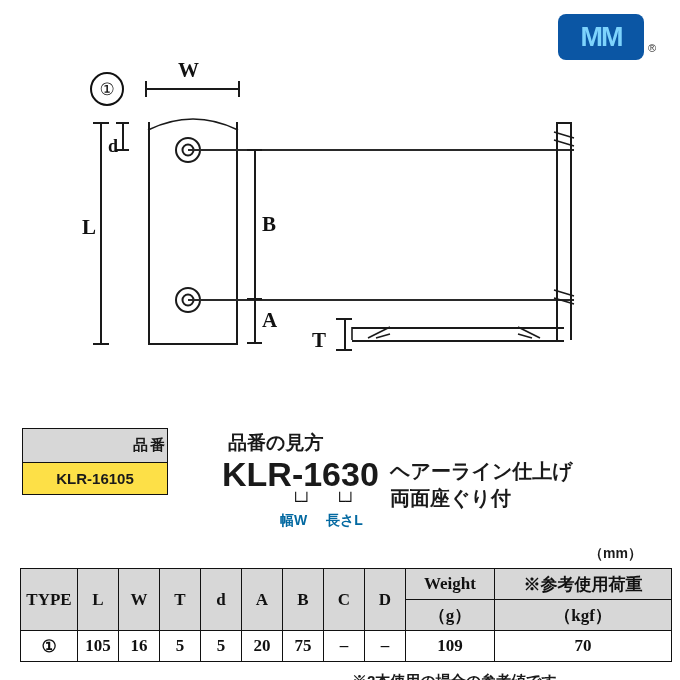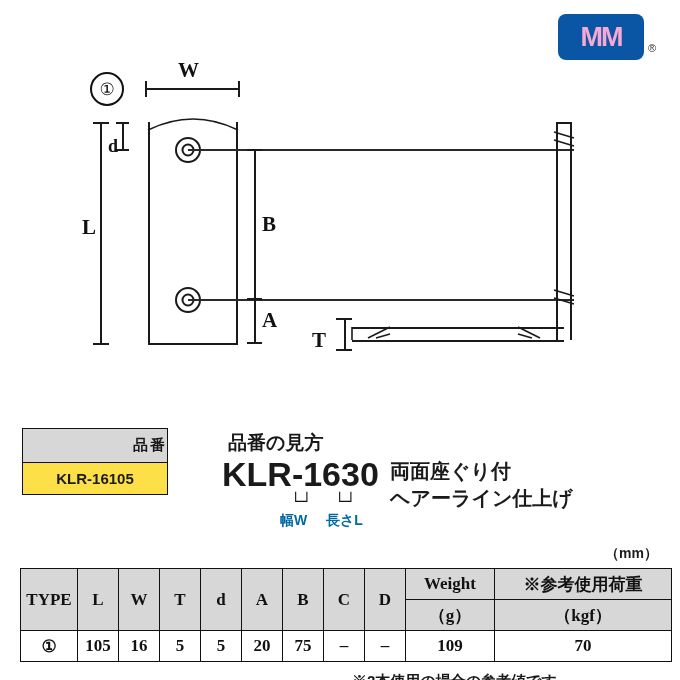--- a/index.html
+++ b/index.html
@@ -14,21 +14,21 @@
   .abs{position:absolute;}
 
   
   .logo{
     left:558px;top:14px;width:100px;height:52px;
   }
   .logo .badge{
     width:86px;height:46px;border-radius:8px;
     background:#0b56a4;
     display:flex;align-items:center;justify-content:center;
-    color:#f9a8d4;font-weight:bold;font-size:27px;
+    color:#7dd3fc;font-weight:bold;font-size:27px;
     letter-spacing:-2px;
     font-family:"Liberation Sans", sans-serif;
   }
   .logo .reg{
     position:absolute;left:90px;top:28px;font-size:11px;color:#333;
   }
 
   
   .drawing{left:0;top:0;width:680px;height:390px;}
   .ln{position:absolute;background:#1a1a1a;}
@@ -54,21 +54,21 @@
   .pn-body{background:#fde047;text-align:center;font-size:15px;padding:7px 0;font-weight:bold;}
 
   
   .howto-title{left:228px;top:430px;font-size:19px;font-weight:bold;}
   .howto-code{left:222px;top:455px;font-size:34px;font-weight:bold;letter-spacing:0px;}
   .brk{position:absolute;font-size:16px;font-weight:bold;color:#111;}
   .sub{position:absolute;font-size:14px;font-weight:bold;color:#0369a1;}
 
   .finish{left:390px;top:458px;font-size:20px;font-weight:bold;line-height:1.35;}
 
-  .mm-note{right:22px;top:545px;font-size:14px;font-weight:bold;}
+  .mm-note{right:38px;top:545px;font-size:14px;font-weight:bold;}
 
   
   .spec{position:absolute;left:20px;top:568px;border-collapse:collapse;}
   .spec td,.spec th{
     border:1.4px solid #111;
     text-align:center;
     font-size:17px;
     font-family:"Liberation Serif", serif;
     font-weight:bold;
     color:#111;
@@ -176,22 +176,22 @@
 </div>
 
 <div class="abs howto-title">品番の見方</div>
 <div class="abs howto-code">KLR-1630</div>
 <div class="brk" style="left:290px;top:492px;">└┘</div>
 <div class="brk" style="left:334px;top:492px;">└┘</div>
 <div class="sub" style="left:280px;top:512px;">幅W</div>
 <div class="sub" style="left:326px;top:512px;">長さL</div>
 
 <div class="abs finish">
+  <div>ヘアーライン仕上げ</div>
   <div>両面座ぐり付</div>
-  <div>ヘアーライン仕上げ</div>
 </div>
 
 <div class="abs mm-note">（mm）</div>
 
 <table class="spec">
   <tbody>
       <tr>
     <th class="hdr w-type" rowspan="2">TYPE</th>
     <th class="hdr w-n" rowspan="2">L</th>
     <th class="hdr w-n" rowspan="2">W</th>

